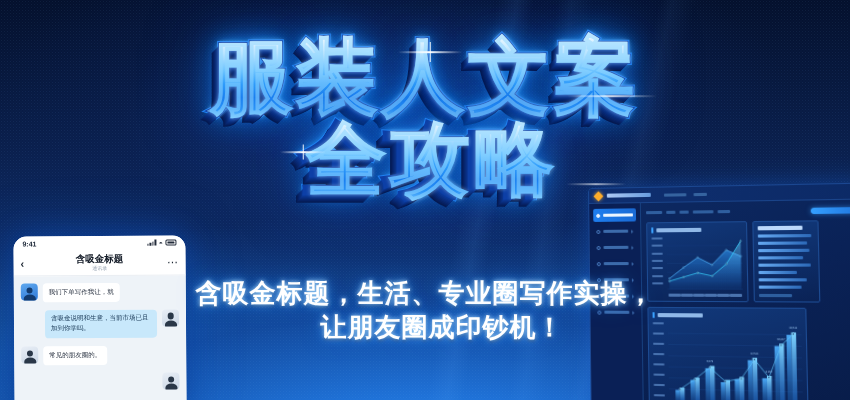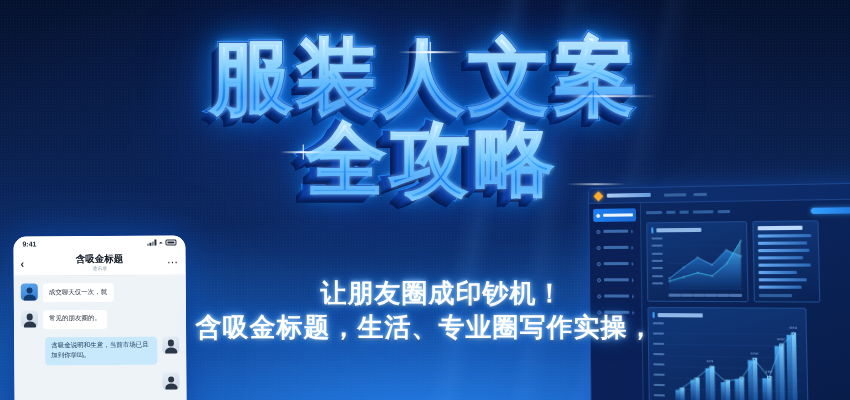--- a/index.html
+++ b/index.html
@@ -267,29 +267,29 @@
       <span class="ph-titles">
         <span class="ph-title" style="display:block">含吸金标题</span>
         <span class="ph-sub" style="display:block">通讯录</span>
       </span>
       <span class="ph-dots">⋯</span>
     </div>
 
     <div class="ph-body">
       <div class="msg">
         <span class="av a1"></span>
-        <span class="bub white">成交聊天仅一次，就</span>
+        <span class="bub white">我们下单写作我让，就</span>
+      </div>
+      <div class="msg right">
+        <span class="av a2"></span>
+        <span class="bub blue">含吸金说明和生意，当前市场已且加到你学吗。</span>
       </div>
       <div class="msg">
         <span class="av a2"></span>
         <span class="bub white">常见的朋友圈的。</span>
-      </div>
-      <div class="msg right">
-        <span class="av a2"></span>
-        <span class="bub blue">含吸金说明和生意，当前市场已且加到你学吗。</span>
       </div>
       <div class="msg right">
         <span class="av a2"></span>
       </div>
     </div>
   </div>
 
   <div class="dash">
 
     <div class="d-top">
@@ -545,17 +545,17 @@
   <div class="sparkle" style="left:0;top:0;width:850px;height:400px;">
     <i class="sp-h" style="left:430px;top:52px;"></i>
     <i class="sp-v" style="left:430px;top:52px;"></i>
     <i class="sp-h" style="left:303px;top:152px;width:46px;"></i>
     <i class="sp-v" style="left:303px;top:152px;height:15px;"></i>
     <i class="sp-h" style="left:612px;top:96px;width:90px;opacity:.75;"></i>
     <i class="sp-h" style="left:596px;top:184px;width:60px;opacity:.6;"></i>
   </div>
 
   <div class="subtitle">
+    <div class="sub-line">含吸金标题，生活、专业圈写作实操，</div>
     <div class="sub-line sub-line-2">让朋友圈成印钞机！</div>
-    <div class="sub-line">含吸金标题，生活、专业圈写作实操，</div>
   </div>
 
 </div>
 
 </body></html>

